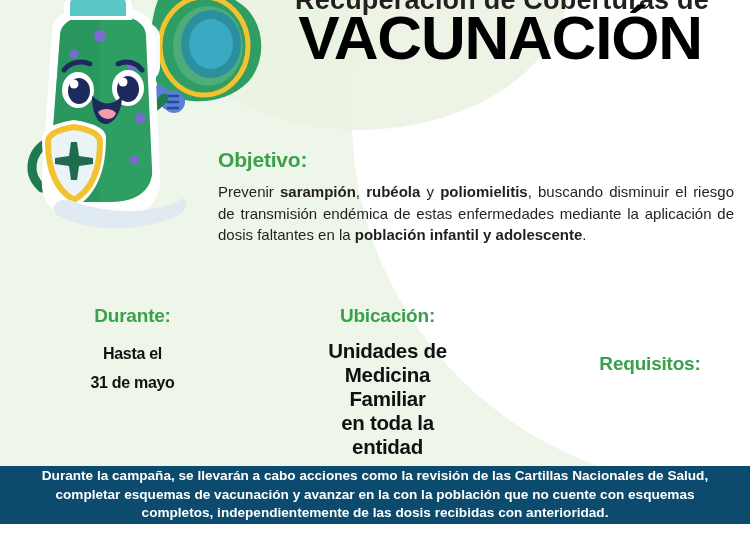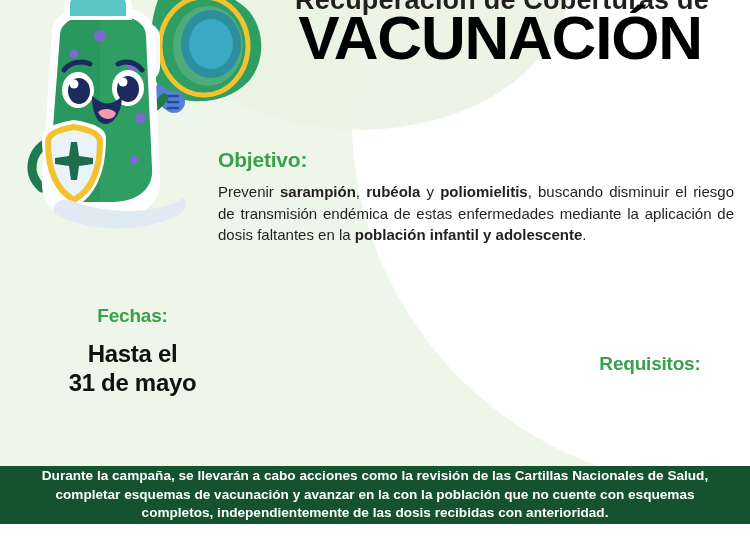--- a/index.html
+++ b/index.html
@@ -115,32 +115,32 @@
     font-size: 19px;
   }
   .col-body {
     font-size: 20.5px;
     line-height: 24px;
     font-weight: 700;
     color: #111111;
     letter-spacing: -.3px;
   }
   #col-fechas   { left: 20px;  top: 305px; width: 225px; }
-  #col-fechas .col-body { font-size: 24px; line-height: 29px; }
+  #col-fechas .col-body { font-size: 16px; line-height: 29px; }
   #col-ubicacion{ left: 285px; top: 305px; width: 205px; }
   #col-requisitos{ left: 555px; top: 305px; width: 190px; margin-top: 48px; }
 
   
   .footer {
     position: absolute;
     left: 0;
     bottom: 0;
     width: 750px;
     height: 58px;
-    background: #14532d;
+    background: #0c4a6e;
     display: flex;
     align-items: center;
     justify-content: center;
   }
   .footer-text {
     width: 710px;
     text-align: center;
     color: #ffffff;
     font-size: 13.6px;
     line-height: 18.5px;
@@ -222,24 +222,28 @@
 
   <div class="kicker">Recuperación de Coberturas de</div>
   <div class="title">VACUNACIÓN</div>
 
   <div class="objective">
     <div class="section-head">Objetivo:</div>
     <div class="objective-body"><span>Prevenir </span><b>sarampión</b><span>, </span><b>rubéola</b><span> y </span><b>poliomielitis</b><span>, buscando disminuir el riesgo de transmisión endémica de estas enfermedades mediante la aplicación de dosis faltantes en la </span><b>población infantil y adolescente</b><span>.</span></div>
   </div>
 
   <div class="col" id="col-fechas">
-    <div class="section-head">Fechas:</div>
+    <div class="section-head">Durante:</div>
     <div class="col-body multiline">Hasta el<br>31 de mayo</div>
   </div>
 
+  <div class="col" id="col-ubicacion">
+    <div class="section-head">Ubicación:</div>
+    <div class="col-body multiline">Unidades de<br>Medicina<br>Familiar<br>en toda la<br>entidad</div>
+  </div>
 
   <div class="col" id="col-requisitos">
     <div class="section-head">Requisitos:</div>
   </div>
 
   <div class="footer">
     <div class="footer-text">Durante la campaña, se llevarán a cabo acciones como la revisión de las Cartillas Nacionales de Salud, completar esquemas de vacunación y avanzar en la con la población que no cuente con esquemas completos, independientemente de las dosis recibidas con anterioridad.</div>
   </div>
 
 </div>

